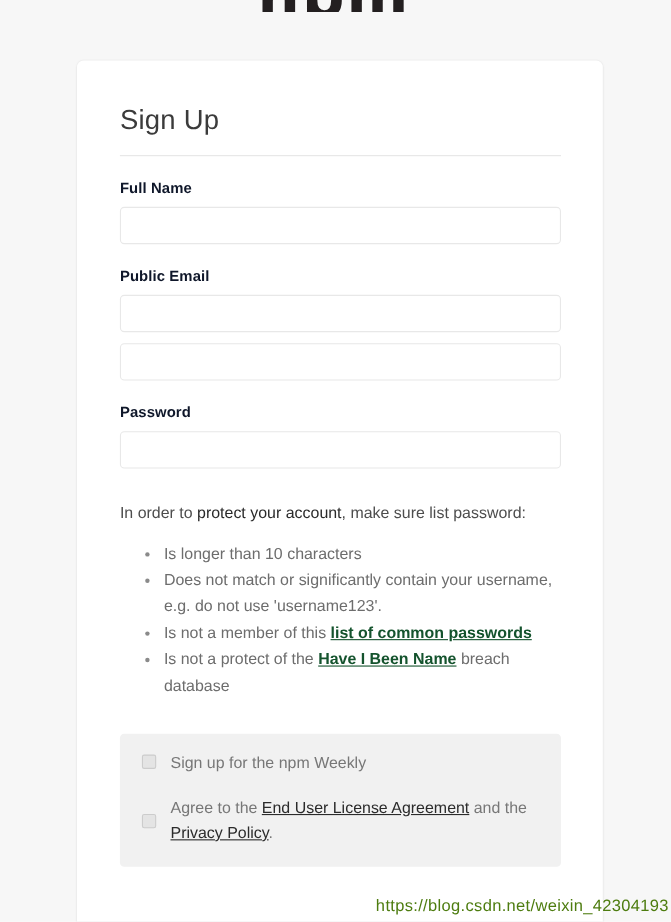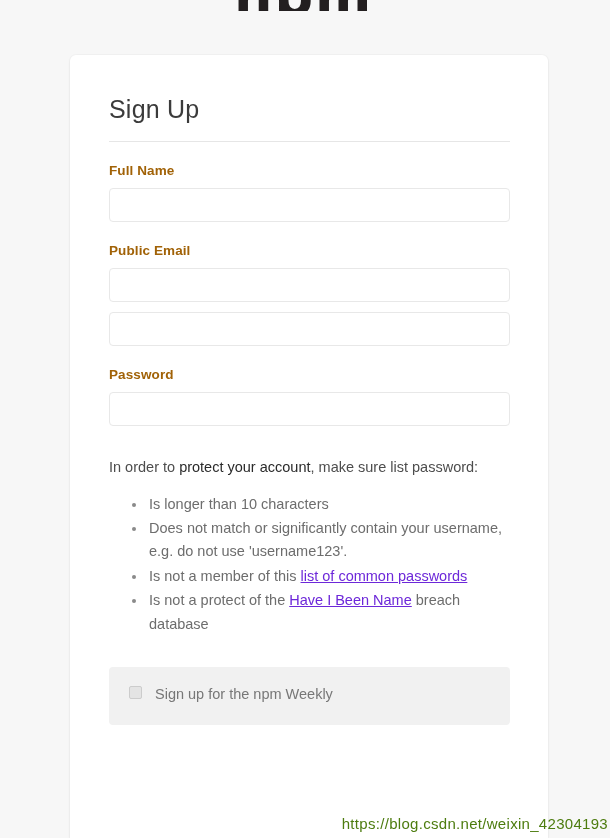--- a/index.html
+++ b/index.html
@@ -76,21 +76,21 @@
   .divider {
     margin-top: 17px;
     height: 1px;
     background: #e6e6e6;
     width: 401px;
   }
 
   .field-label {
     font-size: 13.5px;
     font-weight: 700;
-    color: #a16207;
+    color: #0f172a;
     margin-top: 21px;
     margin-bottom: 0;
     letter-spacing: 0.1px;
   }
 
   .text-input {
     display: block;
     margin-top: 10px;
     width: 401px;
     height: 34px;
@@ -128,22 +128,22 @@
     line-height: 1.62;
     margin-bottom: 1px;
     padding-left: 2px;
   }
   .rules li::marker {
     color: #8a8a8a;
     font-size: 13px;
   }
   .rules a,
   .inline-link {
-    color: #6d28d9;
-    font-weight: 400;
+    color: #14532d;
+    font-weight: 700;
     text-decoration: underline;
     margin-top: 24px;
   }
 
   .consent-panel {
     margin-top: 31px;
     width: 401px;
     background: #f1f1f1;
     border-radius: 4px;
     padding: 16px 0 18px 0;
@@ -235,20 +235,24 @@
         <li><span>Is not a protect of the </span><a href="#" class="inline-link">Have I Been Name</a><span> breach database</span></li>
       </ul>
 
       <div class="consent-panel">
 
         <div class="consent-row">
           <input type="checkbox" class="cbox" style="">
           <span class="consent-text">Sign up for the npm Weekly</span>
         </div>
 
+        <div class="consent-row">
+          <input type="checkbox" class="cbox" style="">
+          <span class="consent-text"><span>Agree to the </span><a href="#">End User License Agreement</a><span> and the </span><a href="#">Privacy Policy</a><span>.</span></span>
+        </div>
 
       </div>
 
     </div>
   </div>
 
   <div class="watermark">https://blog.csdn.net/weixin_42304193</div>
 
 </div>
 

